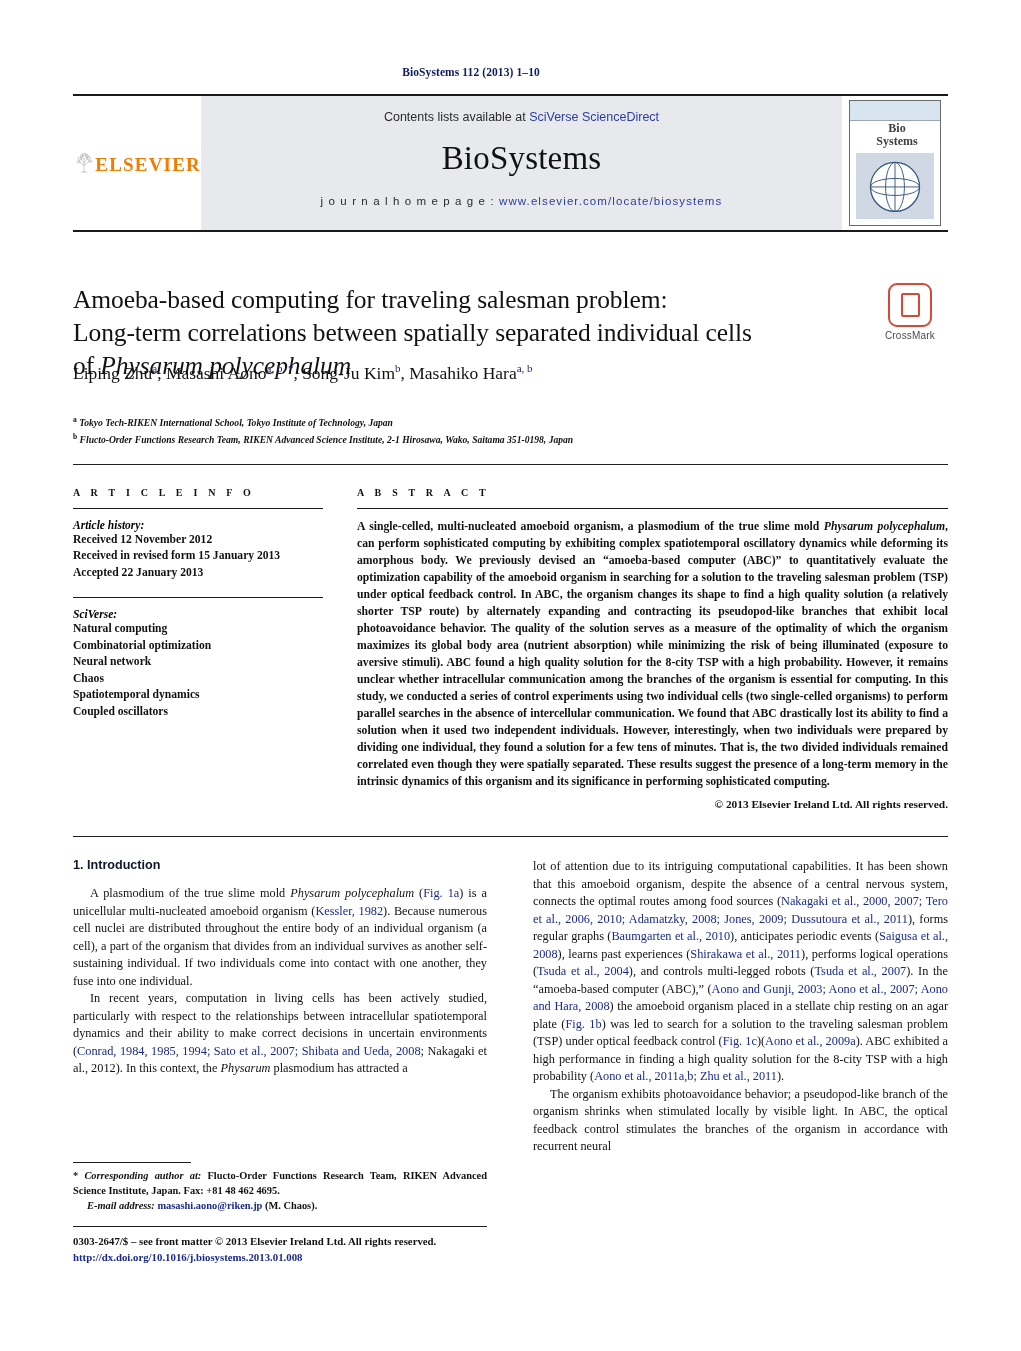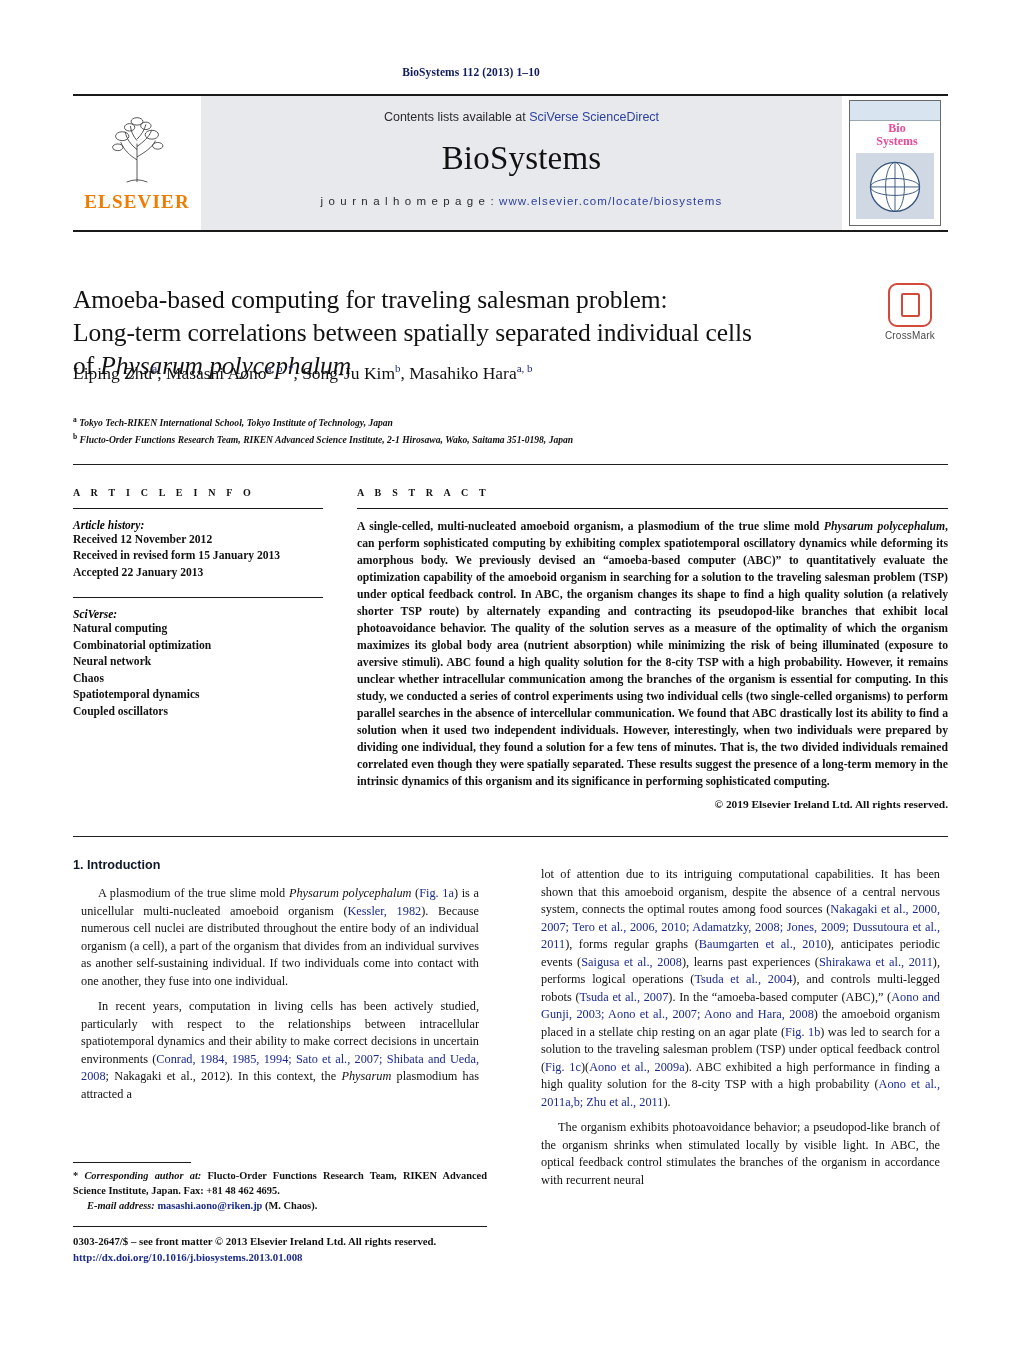--- a/index.html
+++ b/index.html
@@ -42,21 +42,21 @@
     height: 138px;
     border-top: 2.5px solid #1a1a1a;
     border-bottom: 2.5px solid #1a1a1a;
     display: flex;
     align-items: stretch;
   }
   .elsevier-box {
     width: 128px;
     flex: 0 0 128px;
     display: flex;
-    flex-direction: column;
+    flex-direction: row;
     align-items: center;
     justify-content: center;
     background: #ffffff;
     padding-top: 0;
   }
   .elsevier-tree { width: 74px; height: 74px; }
   .elsevier-word {
     margin-top: 3px;
     font-family: "Liberation Serif", serif;
     font-size: 19px;
@@ -113,21 +113,21 @@
     position: absolute; top: 0; left: 0; right: 0; height: 20px;
     background: #d8e4ef;
     border-bottom: 1px solid #9aa8b5;
   }
   .cover-title {
     position: absolute; top: 21px; left: 4px; right: 0;
     text-align: center;
     font-family: "Liberation Serif", serif;
     font-size: 12px;
     font-weight: bold;
-    color: #ec4899;
+    color: #404040;
     line-height: 1.05;
   }
   .cover-art {
     position: absolute; left: 6px; right: 6px; top: 52px; bottom: 6px;
     background: #cfd8e3;
   }
 
   
   .title-block {
     position: absolute;
@@ -285,21 +285,21 @@
     margin: 0 0 13px 0;
   }
   .body-text {
     font-family: "Liberation Serif", serif;
     font-size: 12.3px;
     line-height: 1.425;
     text-align: justify;
     color: #111111;
     margin: 0;
   }
-  .body-text p { margin: 8px; text-indent: 17px; }
+  .body-text p { margin: 0; text-indent: 17px; }
   .body-text p.noindent { text-indent: 0; }
   .ref { color: #1a2a8c; }
   .ital { font-style: italic; }
 
   
   .footnote {
     position: absolute;
     top: 1162px;
     left: 73px;
     width: 414px;
@@ -447,21 +447,21 @@
     <div class="info-line">Neural network</div>
     <div class="info-line">Chaos</div>
     <div class="info-line">Spatiotemporal dynamics</div>
     <div class="info-line">Coupled oscillators</div>
   </div>
 
   <div class="abstract-col">
     <div class="sec-label">A B S T R A C T</div>
     <div class="thin-rule"></div>
     <div class="abstract-body"><span>A single-celled, multi-nucleated amoeboid organism, a plasmodium of the true slime mold </span><span class="ital">Physarum polycephalum</span><span>, can perform sophisticated computing by exhibiting complex spatiotemporal oscillatory dynamics while deforming its amorphous body. We previously devised an “amoeba-based computer (ABC)” to quantitatively evaluate the optimization capability of the amoeboid organism in searching for a solution to the traveling salesman problem (TSP) under optical feedback control. In ABC, the organism changes its shape to find a high quality solution (a relatively shorter TSP route) by alternately expanding and contracting its pseudopod-like branches that exhibit local photoavoidance behavior. The quality of the solution serves as a measure of the optimality of which the organism maximizes its global body area (nutrient absorption) while minimizing the risk of being illuminated (exposure to aversive stimuli). ABC found a high quality solution for the 8-city TSP with a high probability. However, it remains unclear whether intracellular communication among the branches of the organism is essential for computing. In this study, we conducted a series of control experiments using two individual cells (two single-celled organisms) to perform parallel searches in the absence of intercellular communication. We found that ABC drastically lost its ability to find a solution when it used two independent individuals. However, interestingly, when two individuals were prepared by dividing one individual, they found a solution for a few tens of minutes. That is, the two divided individuals remained correlated even though they were spatially separated. These results suggest the presence of a long-term memory in the intrinsic dynamics of this organism and its significance in performing sophisticated computing.</span></div>
-    <div class="copyright">© 2019 Elsevier Ireland Ltd. All rights reserved.</div>
+    <div class="copyright">© 2013 Elsevier Ireland Ltd. All rights reserved.</div>
   </div>
 
   <div class="col-left">
     <div class="section-heading">1.  Introduction</div>
     <div class="body-text">
       <p><span>A plasmodium of the true slime mold </span><span class="ital">Physarum polycephalum</span><span> (</span><span class="ref">Fig. 1a</span><span>) is a unicellular multi-nucleated amoeboid organism (</span><span class="ref">Kessler, 1982</span><span>). Because numerous cell nuclei are distributed throughout the entire body of an individual organism (a cell), a part of the organism that divides from an individual survives as another self-sustaining individual. If two individuals come into contact with one another, they fuse into one individual.</span></p>
       <p><span>In recent years, computation in living cells has been actively studied, particularly with respect to the relationships between intracellular spatiotemporal dynamics and their ability to make correct decisions in uncertain environments (</span><span class="ref">Conrad, 1984, 1985, 1994; Sato et al., 2007; Shibata and Ueda, 2008</span><span>; Nakagaki et al., 2012). In this context, the </span><span class="ital">Physarum</span><span> plasmodium has attracted a</span></p>
     </div>
   </div>
 

